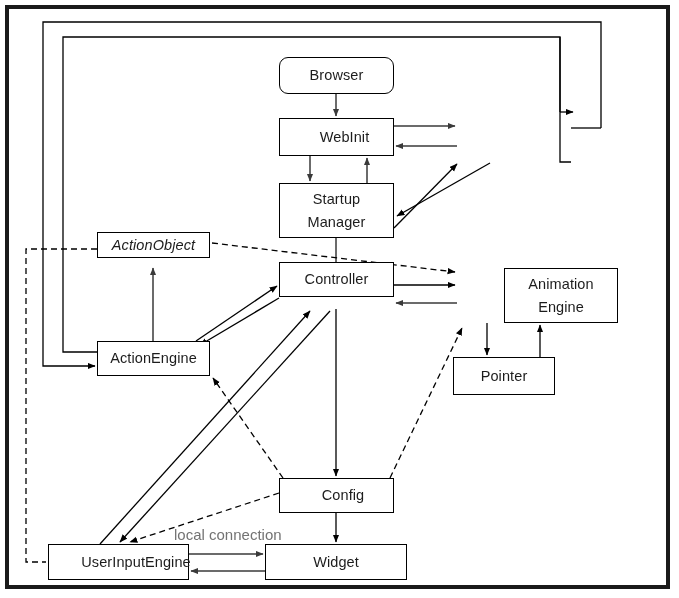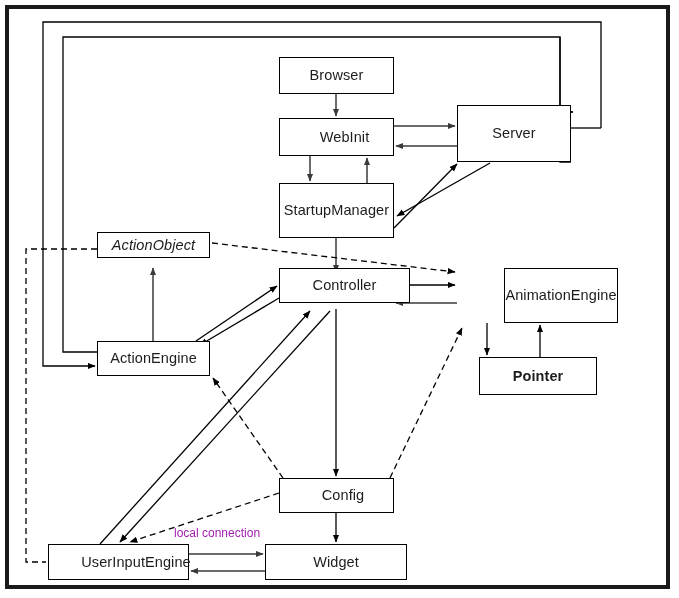--- a/index.html
+++ b/index.html
@@ -46,28 +46,28 @@
     justify-content: center;
     text-align: center;
     font-family: "Liberation Sans", sans-serif;
     font-size: 14.5px;
     color: #1c1c1c;
     line-height: 1.28;
     letter-spacing: 0.1px;
     z-index: 5;
   }
   .node.two-line {
-    flex-direction: row;
+    flex-direction: column;
     line-height: 1.55;
   }
   .edge-label {
     position: absolute;
     font-family: "Liberation Sans", sans-serif;
-    font-size: 12px;
-    color: #a21caf;
+    font-size: 15px;
+    color: #737373;
     background: transparent;
     white-space: nowrap;
     z-index: 7;
   }
 </style>
 </head>
 <body>
 
 <div id="diagram-root">
 
@@ -133,55 +133,52 @@
 
       <path d="M 571 128 L 601 128" stroke="#000000" stroke-width="1.3" fill="none"></path>
       <path d="M 560 112 L 560 37" stroke="#000000" stroke-width="1.3" fill="none"></path>
       <line x1="560" y1="112" x2="573" y2="112" stroke="#000000" stroke-width="1.3" marker-end="url(#ahk)"></line>
 
       <path d="M 97 249 L 26 249 L 26 562 L 46 562" stroke="#000000" stroke-width="1.3" fill="none" stroke-dasharray="6,4"></path>
 
     </g>
   </svg>
 
-  <div class="node" style="left:279px; top:57px; width:115px; height:37px;">
+  <div class="node" style="left:279px; top:57px; width:115px; height:37px;border-radius:9px;">
     <span>Browser</span>
   </div>
 
   <div class="node" style="left:279px; top:118px; width:115px; height:38px;padding-left:16px;">
     <span>WebInit</span>
   </div>
 
-  <div class="node" style="left:457px; top:105px; width:114px; height:57px;">
-    <span>Server</span>
-  </div>
 
   <div class="node two-line" style="left:279px; top:183px; width:115px; height:55px;">
     <span>Startup</span>
     <span>Manager</span>
   </div>
 
   <div class="node" style="left:97px; top:232px; width:113px; height:26px;font-style:italic;">
     <span>ActionObject</span>
   </div>
 
-  <div class="node" style="left:279px; top:268px; width:131px; height:35px;">
+  <div class="node" style="left:279px; top:262px; width:115px; height:35px;">
     <span>Controller</span>
   </div>
 
   <div class="node two-line" style="left:457px; top:268px; width:114px; height:55px;margin-left:47px;">
     <span>Animation</span>
     <span>Engine</span>
   </div>
 
   <div class="node" style="left:97px; top:341px; width:113px; height:35px;">
     <span>ActionEngine</span>
   </div>
 
-  <div class="node" style="left:479px; top:357px; width:118px; height:38px;font-weight:bold;">
+  <div class="node" style="left:453px; top:357px; width:102px; height:38px;">
     <span>Pointer</span>
   </div>
 
   <div class="node" style="left:279px; top:478px; width:115px; height:35px;padding-left:13px;">
     <span>Config</span>
   </div>
 
   <div class="node" style="left:48px; top:544px; width:141px; height:36px;padding-left:35px;">
     <span>UserInputEngine</span>
   </div>

